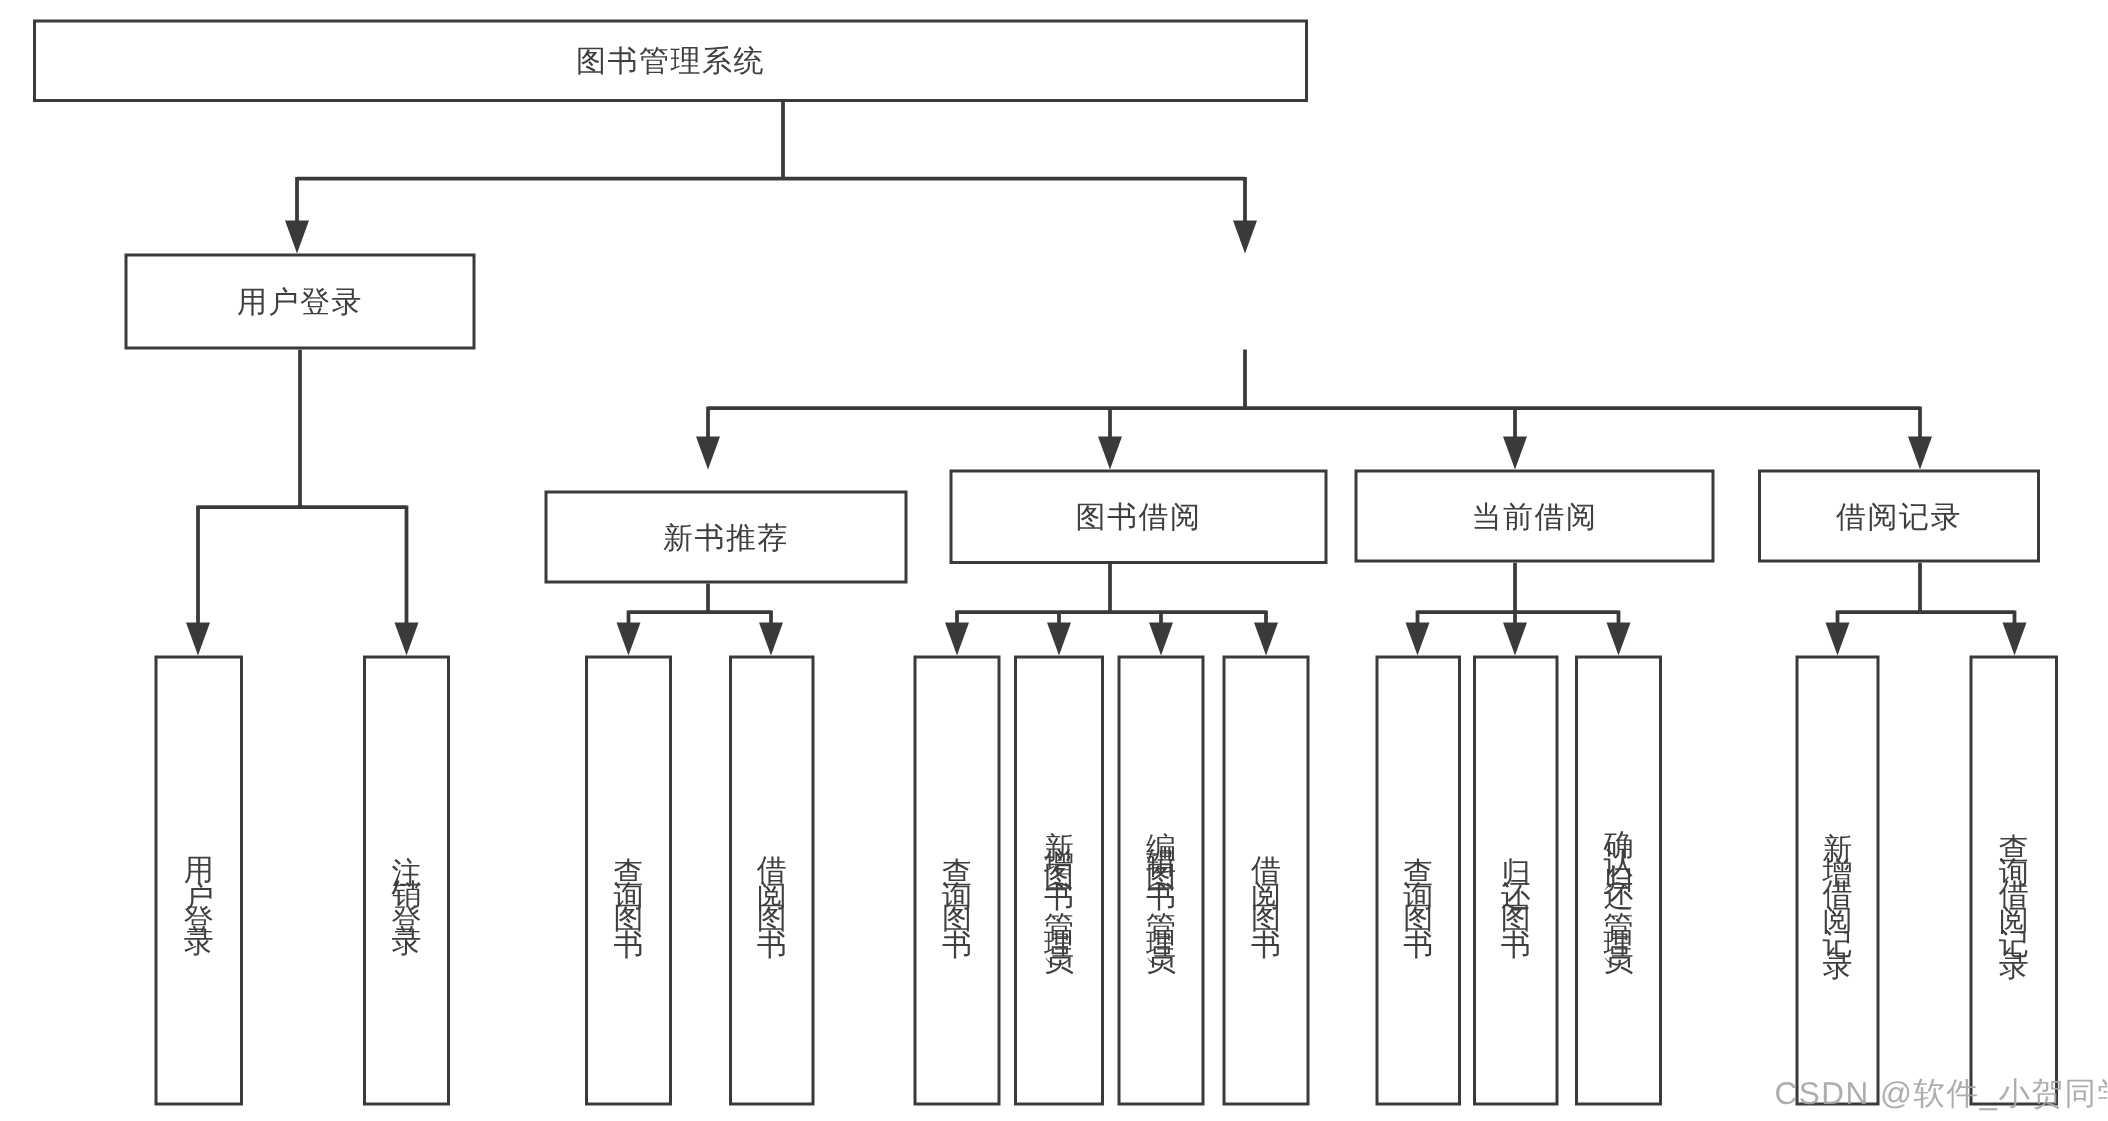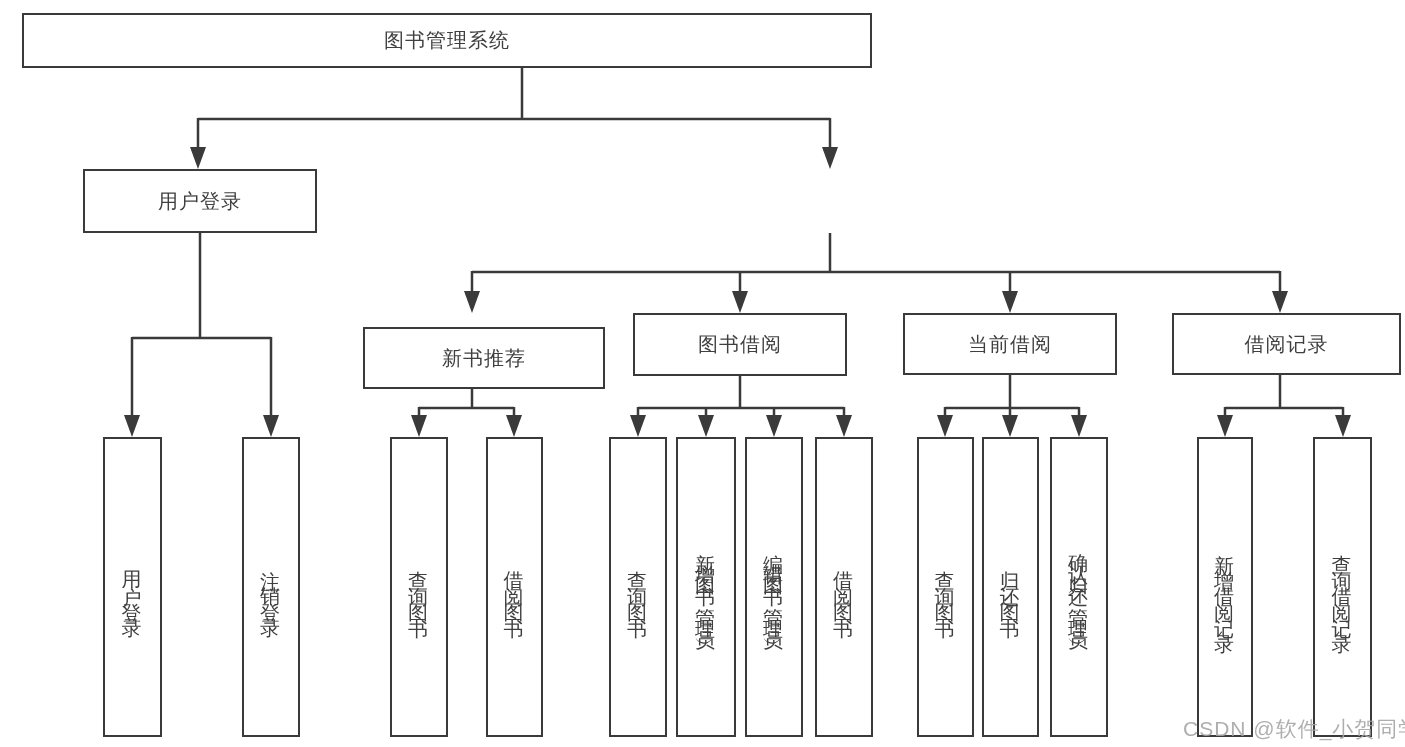--- a/index.html
+++ b/index.html
@@ -27,23 +27,23 @@
     white-space:nowrap;
   }
   .v-short span{letter-spacing:16px;}
   .v-mid span{letter-spacing:16px;}
   .v-long span{letter-spacing:11px;}
   
   .n-root{left:22px;top:13px;width:850px;height:55px;border-width:2.5px;}
   .n-user-login{left:83px;top:169px;width:234px;height:64px;}
   .n-book-mgmt{left:712px;top:169px;width:235px;height:64px;}
   .n-new-book-rec{left:363px;top:327px;width:242px;height:62px;}
-  .n-book-borrow{left:633px;top:313px;width:214px;height:63px;}
-  .n-current-borrow{left:903px;top:313px;width:214px;height:62px;}
-  .n-borrow-record{left:1172px;top:313px;width:229px;height:62px;}
+  .n-book-borrow{left:633px;top:313px;width:252px;height:63px;}
+  .n-current-borrow{left:903px;top:313px;width:240px;height:62px;}
+  .n-borrow-record{left:1172px;top:313px;width:188px;height:62px;}
   
   .leaf{top:437px;height:300px;}
   .n-leaf-user-login{left:103px;width:59px;}
   .n-leaf-logout{left:242px;width:58px;}
   .n-rec-query-book{left:390px;width:58px;}
   .n-rec-borrow-book{left:486px;width:57px;}
   .n-bb-query-book{left:609px;width:58px;}
   .n-bb-add-book{left:676px;width:60px;}
   .n-bb-edit-book{left:745px;width:58px;}
   .n-bb-borrow-book{left:815px;width:58px;}

